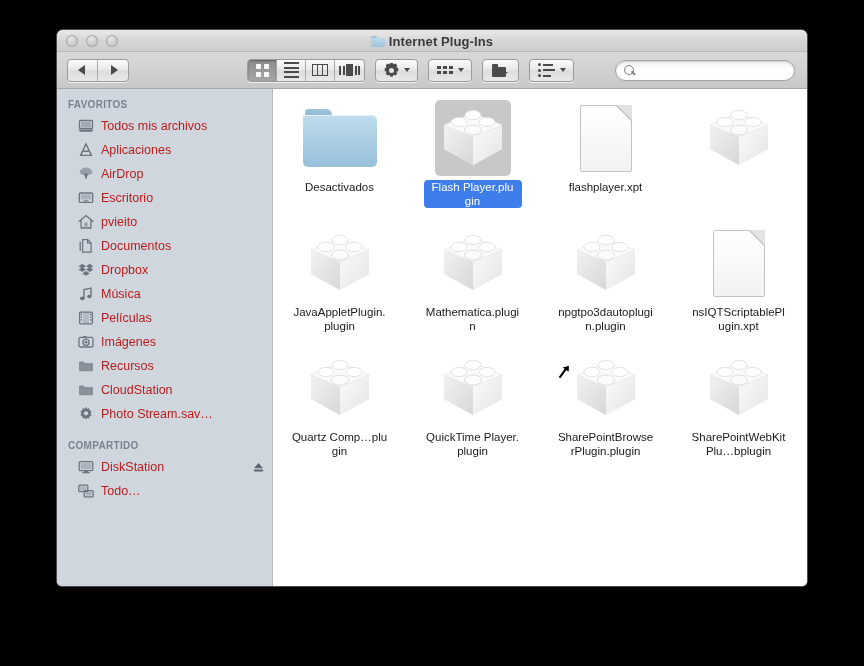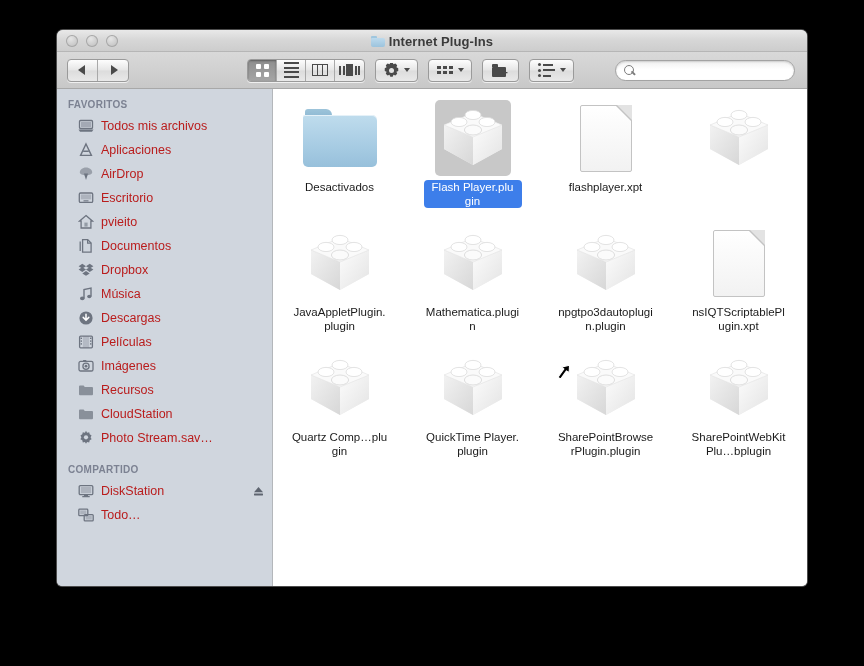--- a/index.html
+++ b/index.html
@@ -439,29 +439,20 @@
               <path d="M6 12.4 V3.6 L13 2.1 v8.4" fill="none" stroke="#6d7480" stroke-width="1.4"></path>
               <ellipse cx="4.3" cy="12.4" rx="2.3" ry="1.8"></ellipse>
               <ellipse cx="11.3" cy="10.5" rx="2.1" ry="1.7"></ellipse>
             </svg>
           </span>
           <span class="sb-label">Música</span>
         </div>
         <div class="sb-item">
           <span class="sb-icon">
             <svg width="16" height="16" viewBox="0 0 16 16" fill="#6d7480">
-              <circle cx="8" cy="8" r="6.6"></circle>
-              <path d="M8 4.3 v5 M5.2 7.4 L8 10.2 L10.8 7.4" fill="none" stroke="#fff" stroke-width="1.5" stroke-linecap="round"></path>
-            </svg>
-          </span>
-          <span class="sb-label">Descargas</span>
-        </div>
-        <div class="sb-item">
-          <span class="sb-icon">
-            <svg width="16" height="16" viewBox="0 0 16 16" fill="#6d7480">
               <rect x="1.6" y="2.2" width="12.8" height="11.6" rx="1" fill="none" stroke="#6d7480" stroke-width="1.3"></rect>
               <rect x="4.8" y="2.2" width="6.4" height="11.6" opacity=".28"></rect>
               <rect x="2.6" y="3.6" width="1.4" height="1.4"></rect>
               <rect x="2.6" y="6.4" width="1.4" height="1.4"></rect>
               <rect x="2.6" y="9.2" width="1.4" height="1.4"></rect>
               <rect x="12" y="3.6" width="1.4" height="1.4"></rect>
               <rect x="12" y="6.4" width="1.4" height="1.4"></rect>
               <rect x="12" y="9.2" width="1.4" height="1.4"></rect>
             </svg>
           </span>

